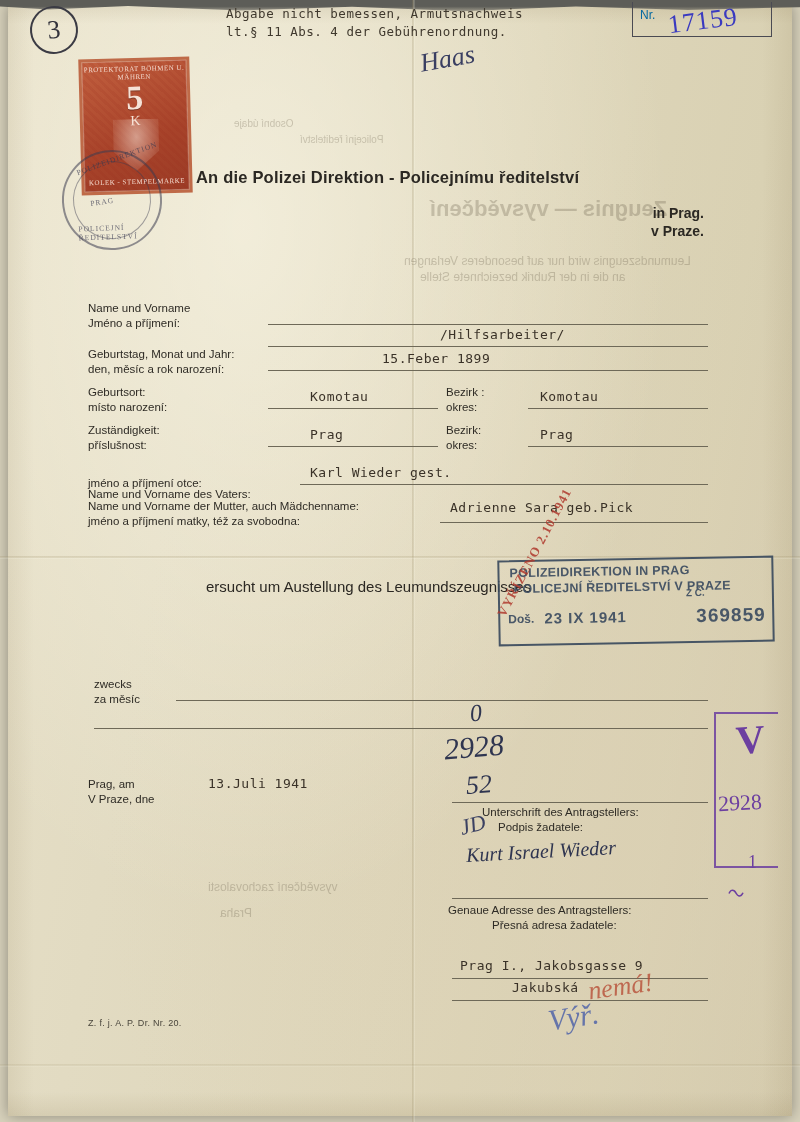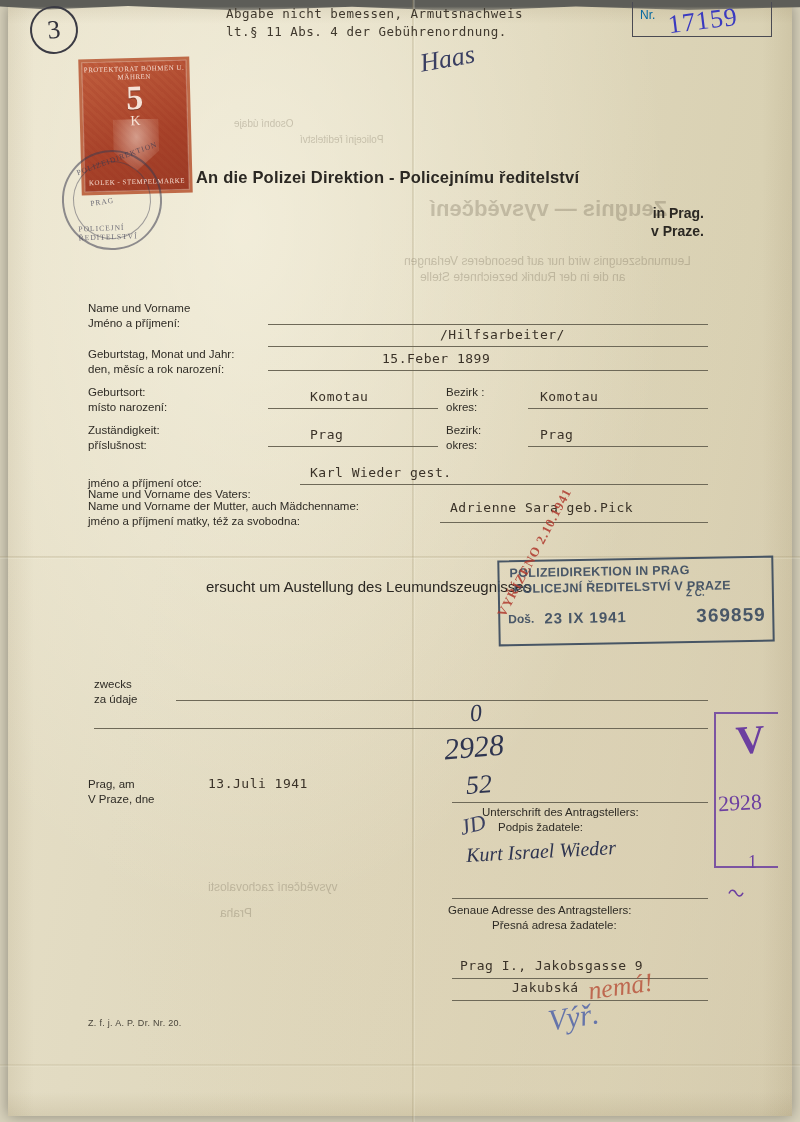--- a/index.html
+++ b/index.html
@@ -338,21 +338,21 @@
     <div class="l2">POLICEJNÍ ŘEDITELSTVÍ V PRAZE</div>
     <div class="l3">Doš.</div>
     <div class="date">23 IX 1941</div>
     <div class="zc">Z
 Č.</div>
     <div class="num">369859</div>
   </div>
   <div class="red-diag">VYŘÍZENO 2.10.1941</div>
 
   <div class="lbl printed" style="left:94px; top:678px;">zwecks</div>
-  <div class="lbl printed" style="left:94px; top:693px;">za údaje</div>
+  <div class="lbl printed" style="left:94px; top:693px;">za měsíc</div>
   <div class="rule" style="left:176px; top:700px; width:532px;"></div>
   <div class="rule" style="left:94px; top:728px; width:614px;"></div>
 
   <div class="hand" style="left:470px; top:700px; font-size:24px; transform:rotate(-6deg);">0</div>
   <div class="hand" style="left:444px; top:730px; font-size:30px; transform:rotate(-5deg);">2928</div>
   <div class="hand" style="left:466px; top:770px; font-size:26px; transform:rotate(-4deg);">52</div>
 
   <div class="lbl printed" style="left:88px; top:778px;">Prag, am</div>
   <div class="lbl printed" style="left:88px; top:793px;">V Praze, dne</div>
   <div class="val typed" style="left:208px; top:776px;">13.Juli 1941</div>

